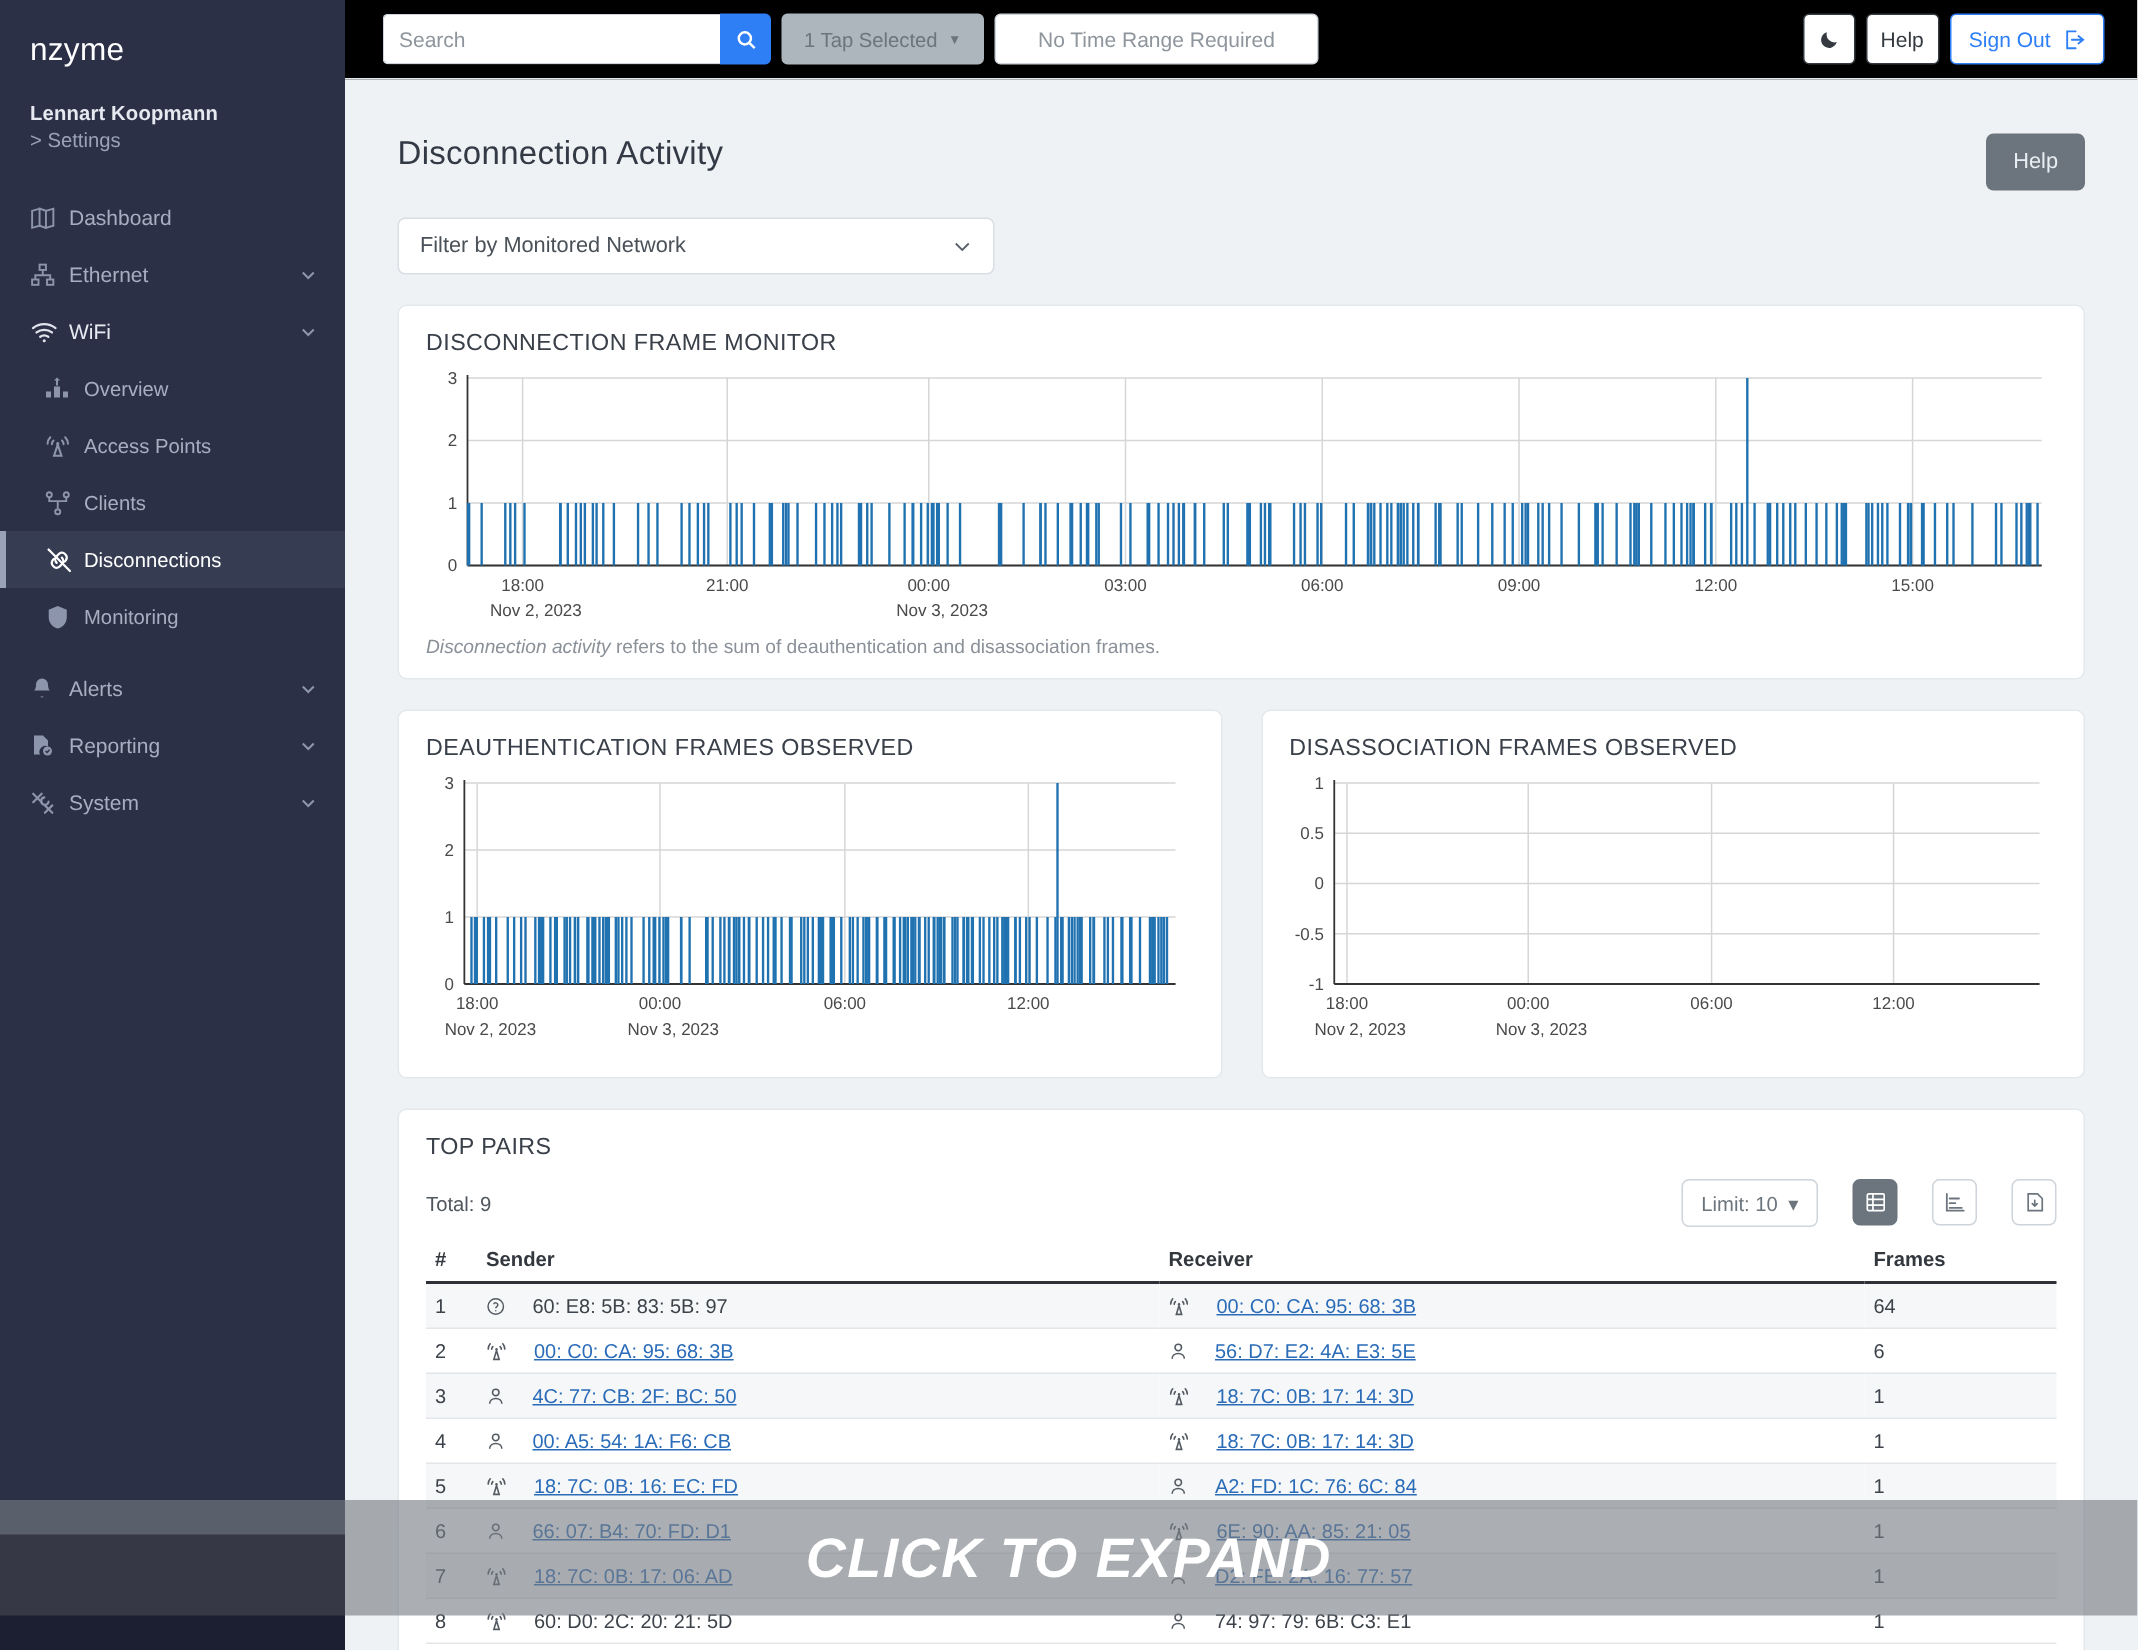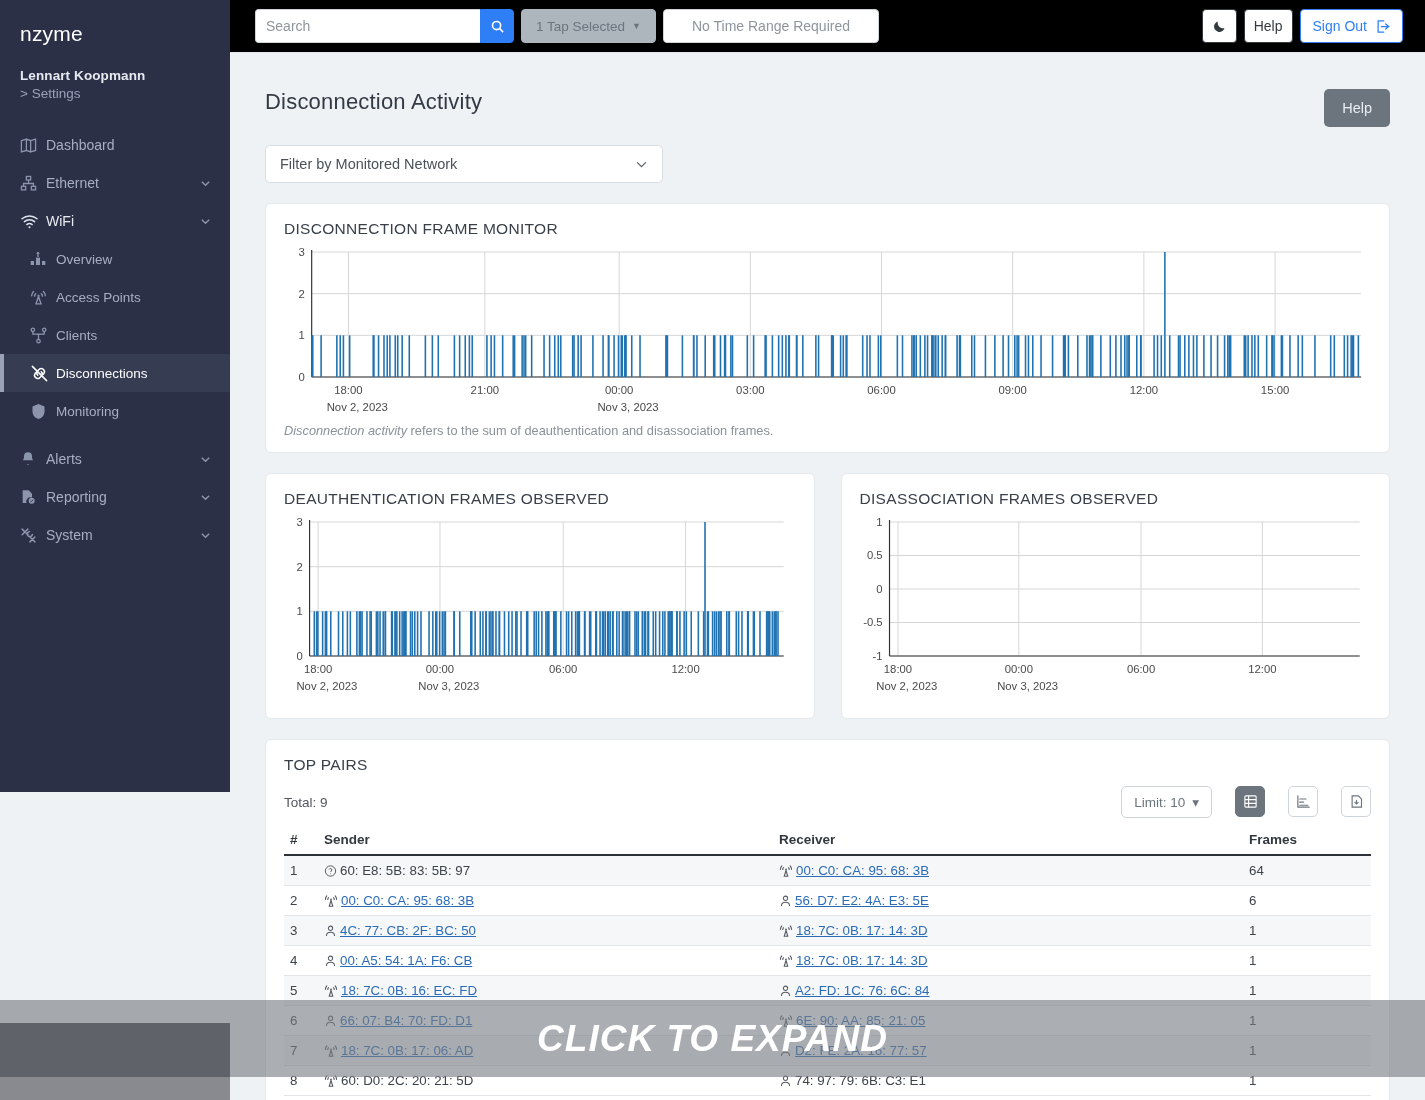--- a/index.html
+++ b/index.html
@@ -6,21 +6,21 @@
   html, body {
     width: 1425px; height: 1100px;
     font-family: "Liberation Sans", sans-serif;
     background: #eef2f5;
     overflow: hidden;
   }
   body { display: flex; position: relative; }
 
   
   .sidebar {
-    width: 230px; height: 792px;
+    width: 230px; height: 1100px;
     background: #2b3047;
     flex: 0 0 230px;
     position: relative;
     color: #b9bfcf;
   }
   .brand {
     font-size: 21px; color: #ffffff; font-weight: 400;
     padding: 22px 0 0 20px; letter-spacing: .2px;
   }
   .user-block { padding: 22px 0 0 20px; }
@@ -181,21 +181,21 @@
     text-align: left; font-size: 13.5px; color: #33383f; font-weight: bold;
     padding: 4px 6px 7px 6px; border-bottom: 2px solid #2e3238;
   }
   tbody td {
     font-size: 13.3px; color: #3d434a; padding: 7px 6px;
     border-bottom: 1px solid #e3e6e9;
   }
   tbody tr:nth-child(odd) { background: #f6f7f8; }
   .mac { color: #2b6cb8; text-decoration: underline; }
   .mac.plain { color: #3d434a; text-decoration: none; }
-  .cell-flex { display: flex; align-items: center; gap: 3px; }
+  .cell-flex { display: flex; align-items: center; gap: 18px; }
   .dev-ico { color: #555b63; display: flex; align-items: center; }
   .col-num { width: 34px; }
   .col-send { width: 455px; }
   .col-recv { width: 470px; }
 
   
   .expand-overlay {
     position: absolute; left: 0; top: 1000px;
     width: 1425px; height: 77px;
     background: rgba(120,125,131,0.62);

